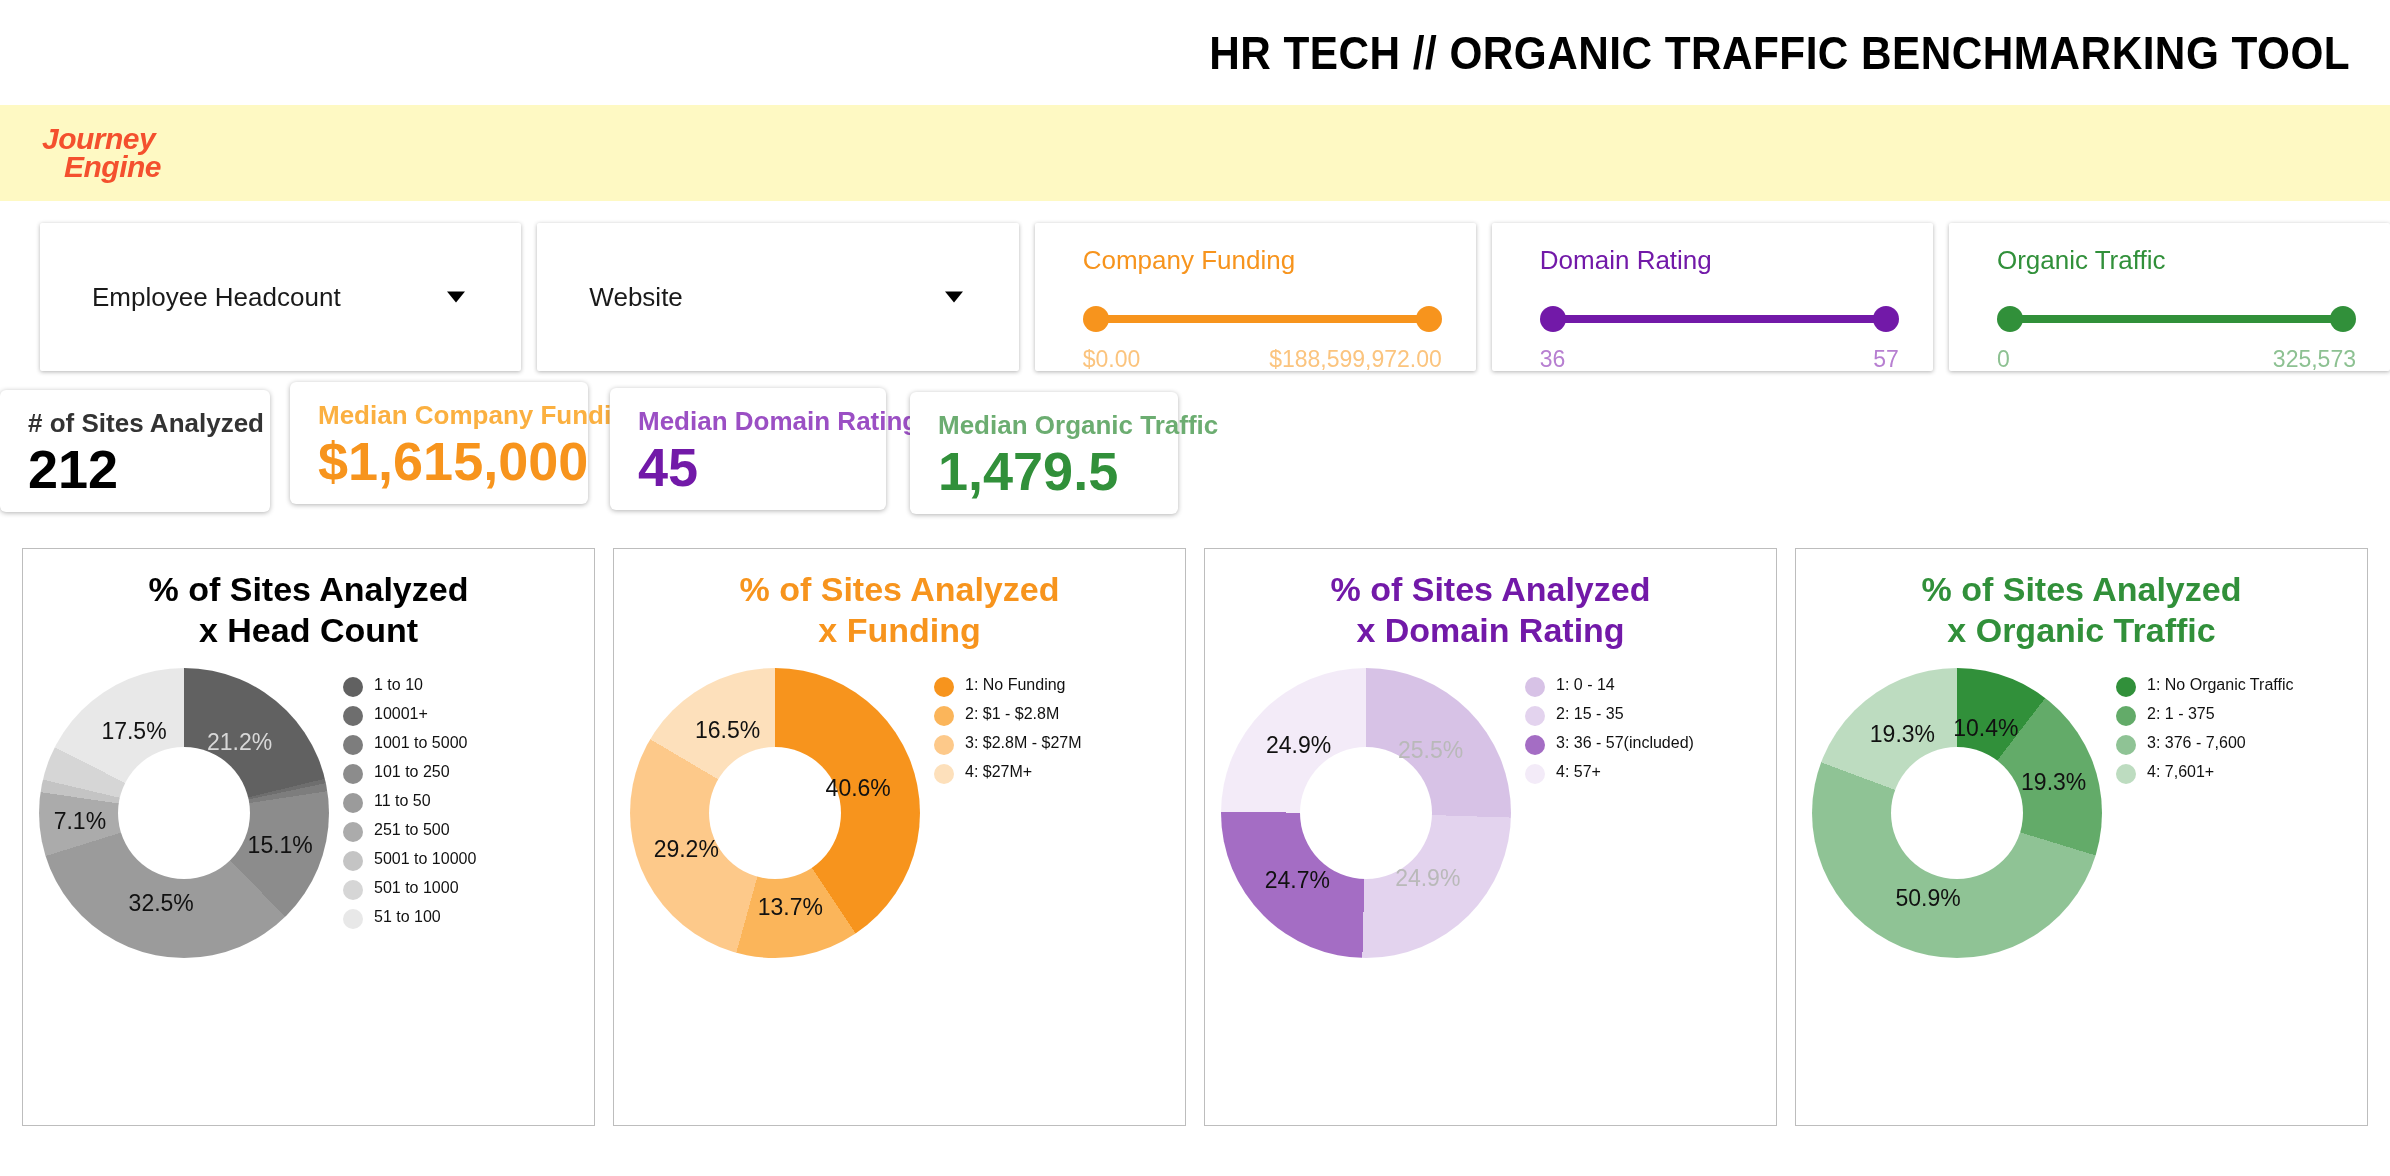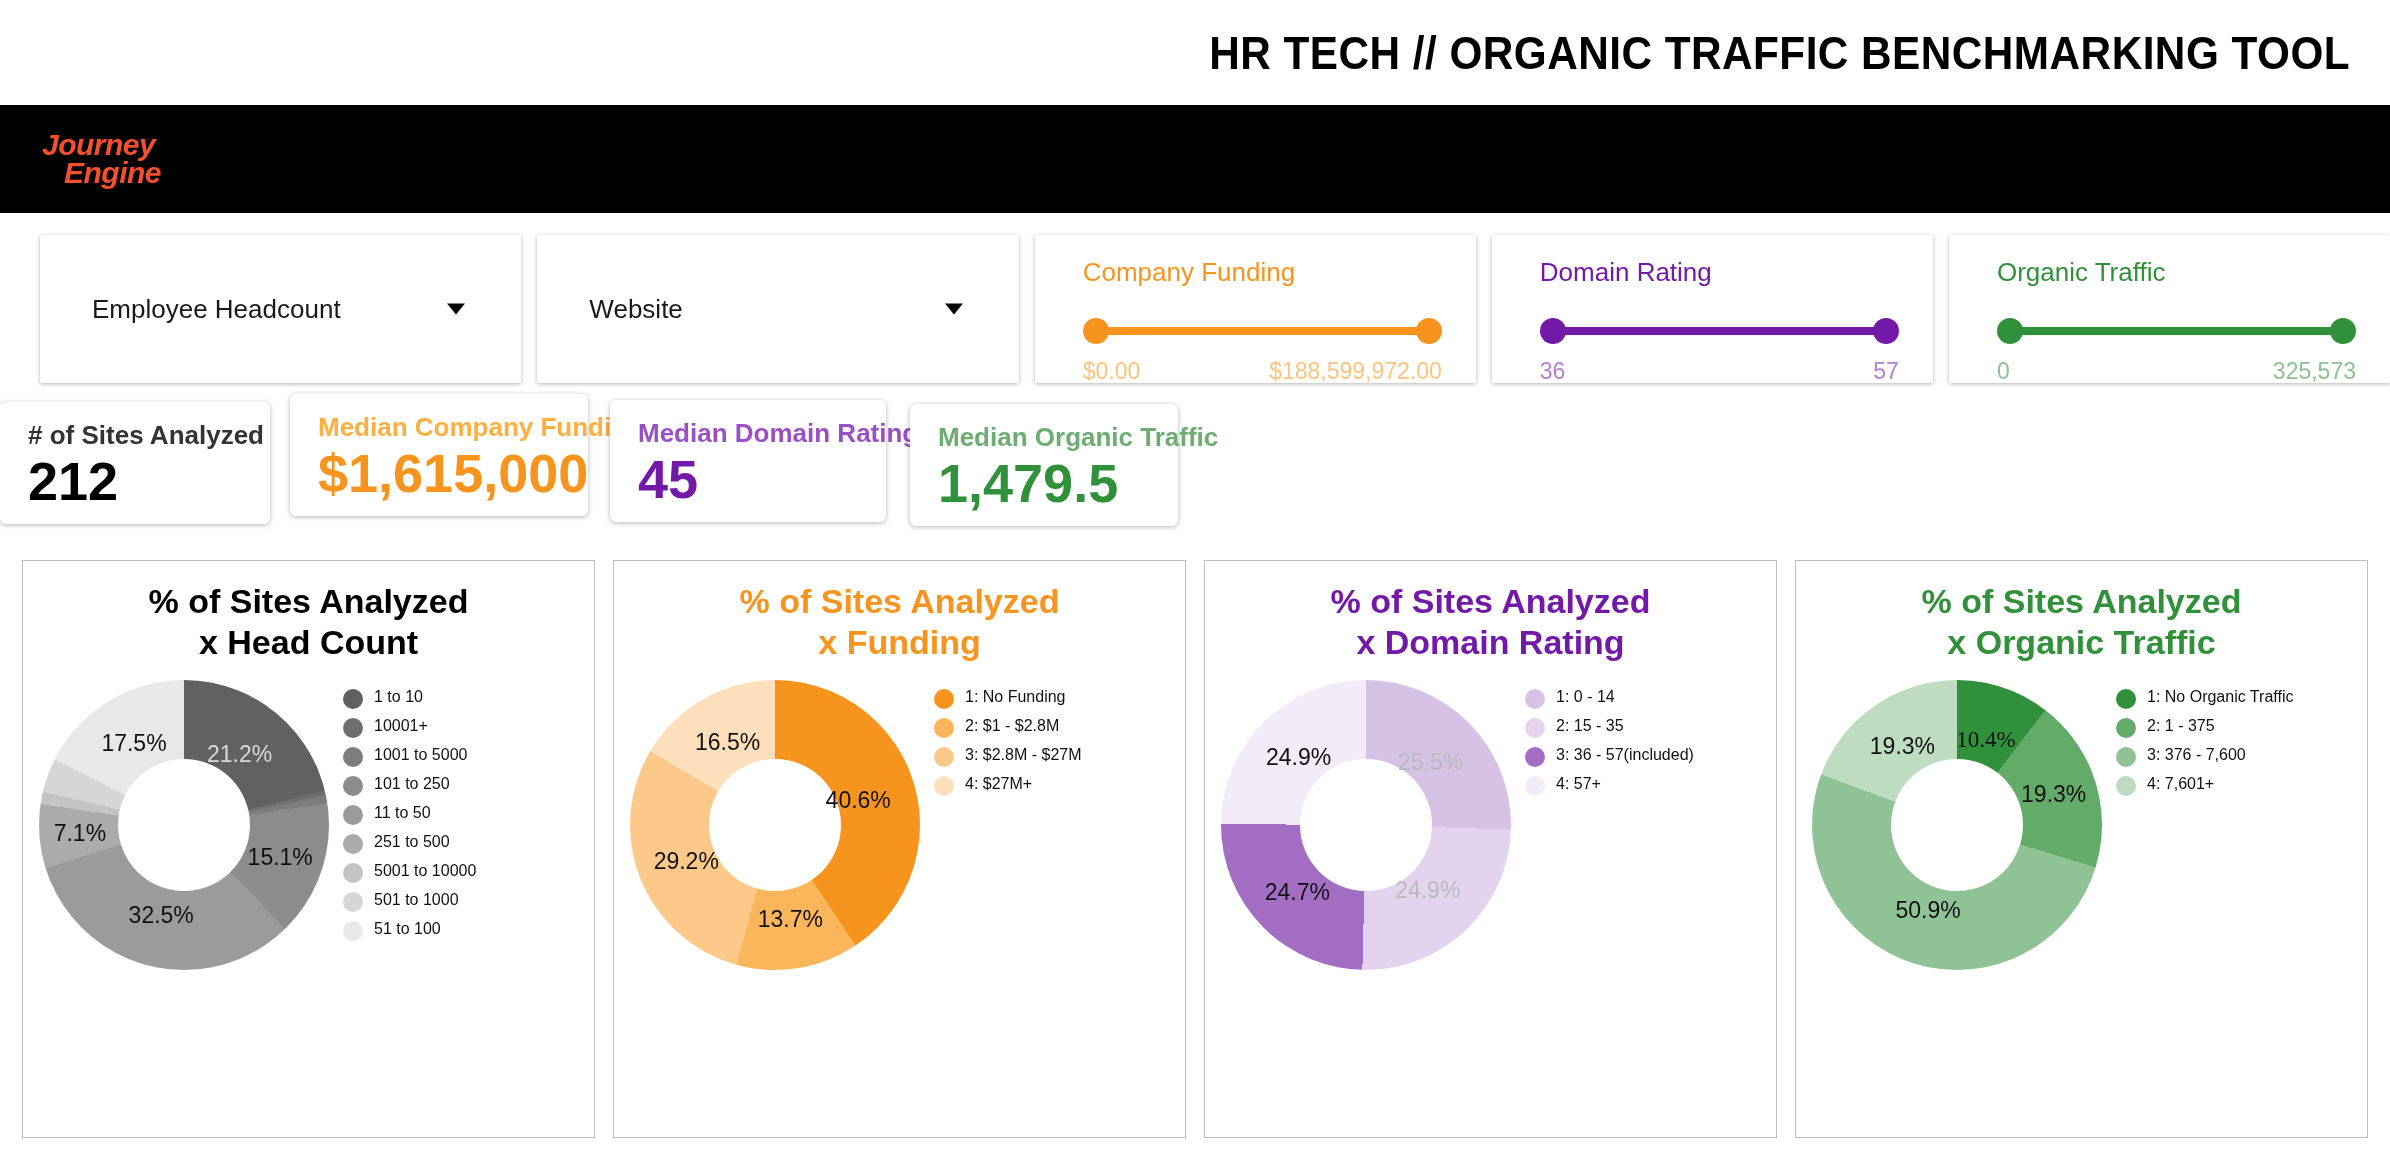--- a/index.html
+++ b/index.html
@@ -25,22 +25,22 @@
     font-weight: bold;
     letter-spacing: 0.5px;
     color: #000000;
     transform: scaleX(0.92);
     transform-origin: right center;
     white-space: nowrap;
   }
 
   
   .brand-band {
-    height: 108px;
-    background: #000000;
+    height: 96px;
+    background: #fef9c3;
     display: flex;
     align-items: center;
     padding-left: 42px;
   }
   .logo {
     color: #f4502e;
     font-style: italic;
     font-weight: bold;
     line-height: 0.92;
     font-size: 30px;
@@ -401,21 +401,21 @@
     <div class="chart-card">
       <div class="chart-title" style="color: rgb(49, 144, 58);">
         <div>% of Sites Analyzed</div>
         <div>x Organic Traffic</div>
       </div>
       <div class="chart-body">
         <div class="donut-wrap" style="width: 290px; height: 290px;">
           <div class="donut" style="width: 290px; height: 290px; background: conic-gradient(rgb(49, 144, 58) 0deg, rgb(49, 144, 58) 37.477deg, rgb(99, 171, 105) 37.477deg, rgb(99, 171, 105) 107.027deg, rgb(143, 195, 149) 107.027deg, rgb(143, 195, 149) 290.45deg, rgb(189, 220, 192) 290.45deg, rgb(189, 220, 192) 360deg);">
             <div class="donut-hole" style="width: 132px; height: 132px;"></div>
           </div>
-          <div class="slice-label" style="left: 173.881px; top: 59.8653px; color: rgb(17, 17, 17); font-family: Liberation Serif, serif;">10.4%</div>
+          <div class="slice-label" style="left: 173.881px; top: 59.8653px; color: rgb(17, 17, 17);">10.4%</div>
           <div class="slice-label" style="left: 241.669px; top: 114.06px; color: rgb(17, 17, 17);">19.3%</div>
           <div class="slice-label" style="left: 116.119px; top: 230.135px; color: rgb(17, 17, 17);">50.9%</div>
           <div class="slice-label" style="left: 90.4173px; top: 66.392px; color: rgb(17, 17, 17);">19.3%</div>
         </div>
         <div class="legend">
           <div class="legend-item">
             <span class="legend-dot" style="background: rgb(49, 144, 58);"></span>
             <span class="legend-label">1: No Organic Traffic</span>
           </div>
           <div class="legend-item">

